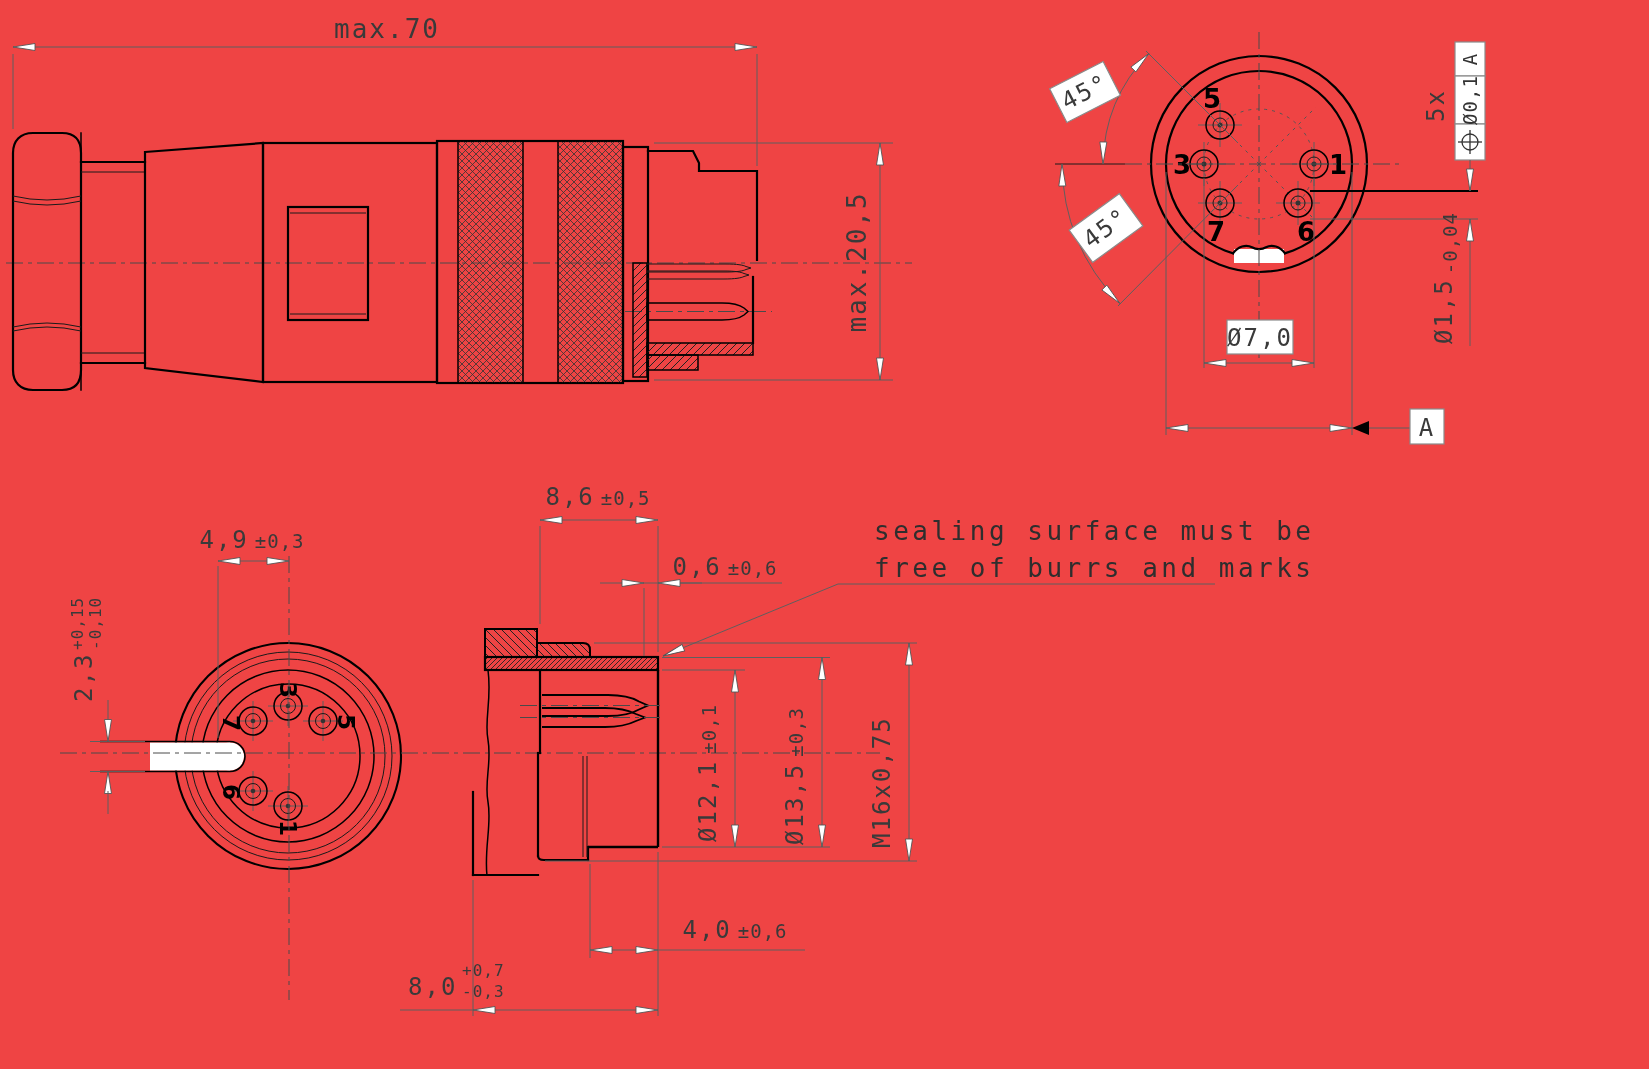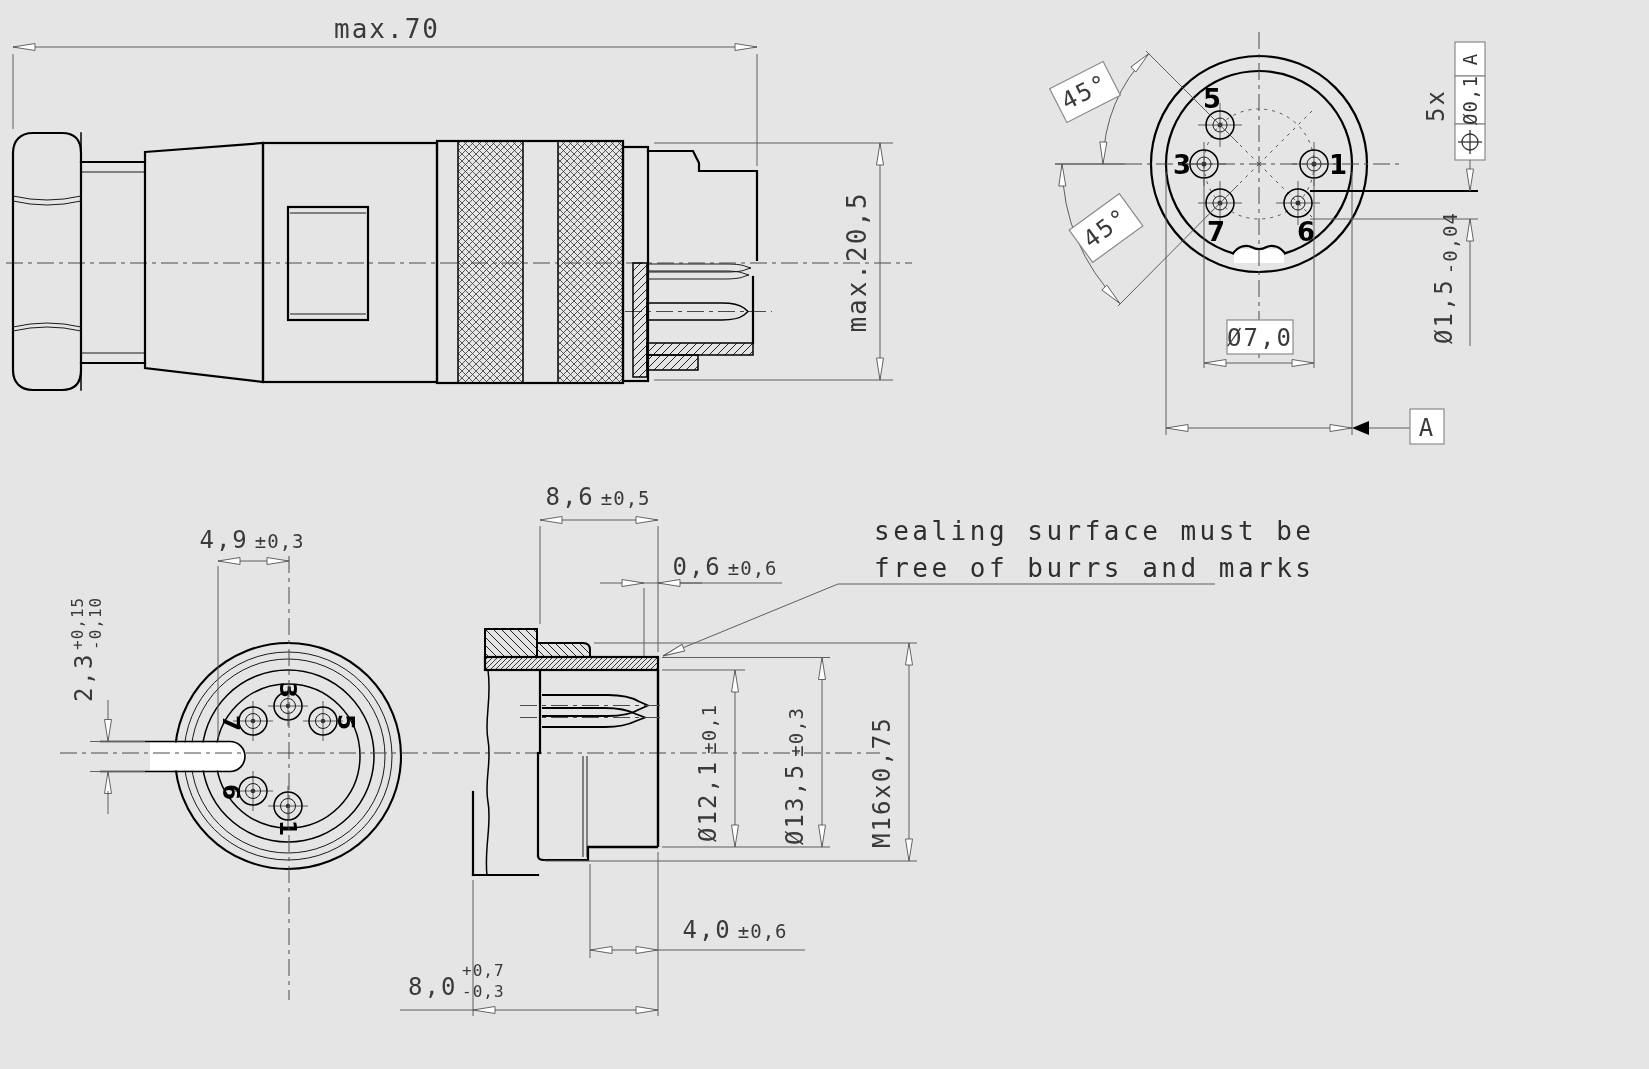--- a/index.html
+++ b/index.html
@@ -1,16 +1,16 @@
 <!DOCTYPE html>
 <html><head>
 <meta charset="utf-8">
 <style>
   html,body{margin:0;padding:0;background:#fff;}
-  .sheet{width:1649px;height:1069px;background:#e5e5e5;position:relative;overflow:hidden;}
+  .sheet{width:1649px;height:1069px;background:#ef4444;position:relative;overflow:hidden;}
   svg{display:block;}
   
   .ol  {stroke:#000;stroke-width:2.2;fill:none;stroke-linecap:square;}
   .ol2 {stroke:#000;stroke-width:1.5;fill:none;stroke-linecap:square;}
   .tl  {stroke:#1a1a1a;stroke-width:1;fill:none;}
   .dim {stroke:#5f5f5f;stroke-width:1;fill:none;}
   .cl  {stroke:#4a4a4a;stroke-width:1;fill:none;stroke-dasharray:17 5 4 5;}
   .dot {stroke:#555;stroke-width:1;fill:none;stroke-dasharray:3 5;}
   .frame {stroke:#8a8a8a;stroke-width:1.2;fill:#fff;}
   text.d {font-family:"DejaVu Sans Mono",monospace;fill:#3a3a3a;font-size:24px;letter-spacing:2px;}

